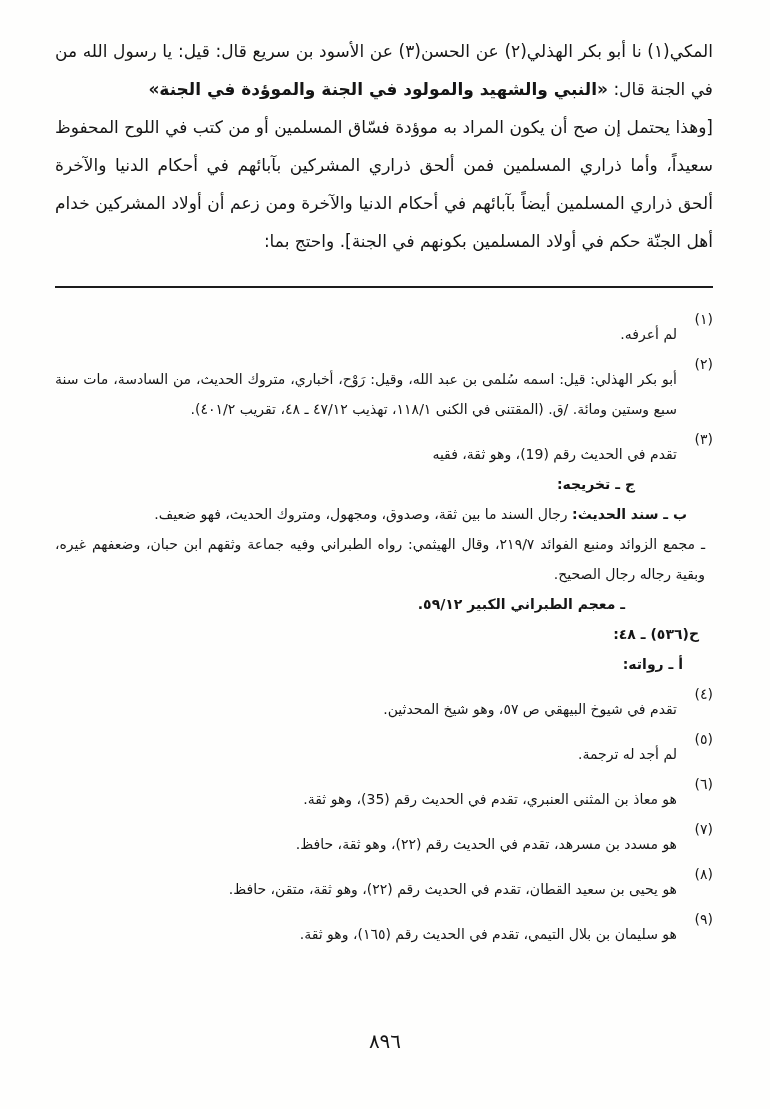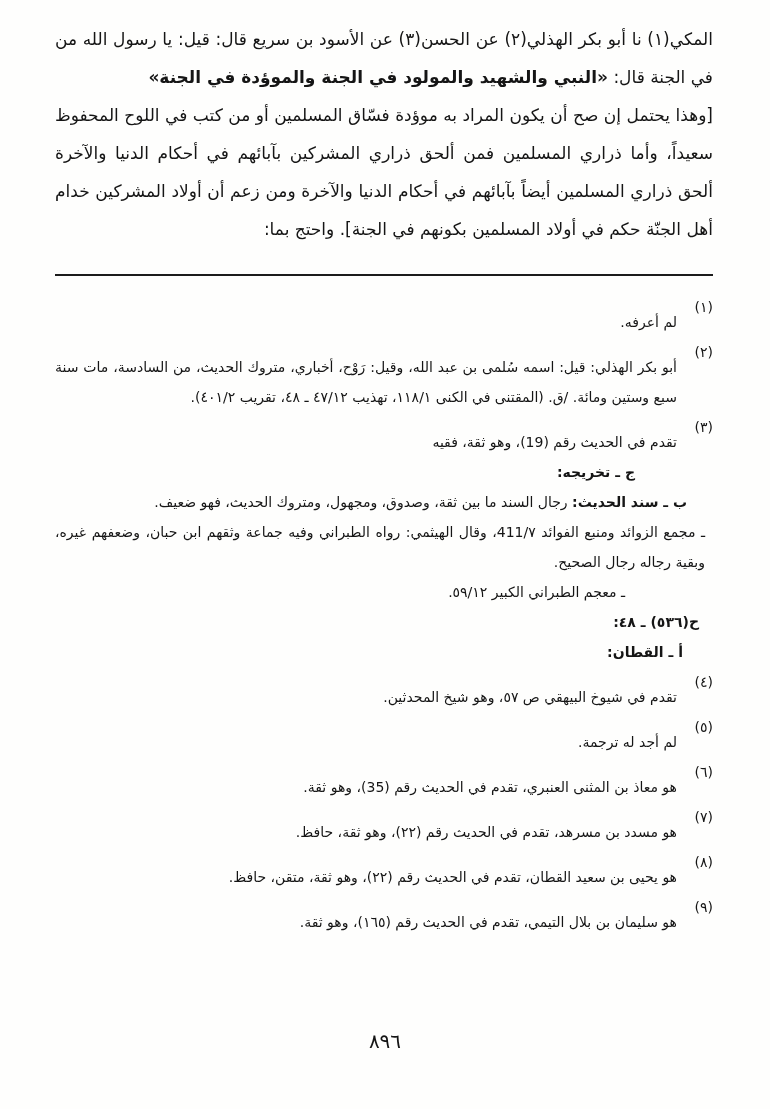--- a/index.html
+++ b/index.html
@@ -10,21 +10,21 @@
     overflow: hidden;
     background: #fefefd;
     color: #151515;
     font-family: "DejaVu Sans", sans-serif;
     direction: rtl;
   }
   .page {
     position: relative;
     width: 770px;
     height: 1109px;
-    padding: 20px 57px 0 55px;
+    padding: 32px 57px 0 55px;
   }
   
   .main-text {
     font-size: 17px;
     line-height: 38px;
     text-align: justify;
   }
   .main-text p { margin: 0; }
   .para-isnad {
     text-indent: 20px;
@@ -43,21 +43,21 @@
     font-size: 14px;
     line-height: 30px;
   }
   .fn { display: flex; align-items: flex-start; }
   .fn-marker { flex: 0 0 36px; }
   .fn-text { flex: 1 1 auto; text-align: justify; margin-top: 15px; }
   .fn-sub { text-align: justify; }
   .indent-sanad   { padding-right: 26px; }
   .indent-takhrij { padding-right: 78px; }
   .indent-src1    { padding-right: 8px; }
-  .indent-src2    { padding-right: 88px; }
+  .indent-src2    { padding-right: 88px; font-weight: bold; }
   .indent-href    { padding-right: 14px; }
   .indent-ruwat   { padding-right: 30px; }
   
   .page-number {
     position: absolute;
     bottom: 56px;
     left: 0;
     right: 0;
     text-align: center;
     font-size: 20px;
@@ -89,27 +89,27 @@
 
     <div class="fn">
       <span class="fn-marker">(٣)</span>
       <span class="fn-text">تقدم في الحديث رقم (19)، وهو ثقة، فقيه</span>
     </div>
 
     <div class="fn-sub indent-takhrij bold">ج ـ تخريجه:</div>
 
     <div class="fn-sub indent-sanad"><span class="bold">ب ـ سند الحديث:</span> <span>رجال السند ما بين ثقة، وصدوق، ومجهول، ومتروك الحديث، فهو ضعيف.</span></div>
 
-    <div class="fn-sub indent-src1">ـ مجمع الزوائد ومنبع الفوائد 411/٧، وقال الهيثمي: رواه الطبراني وفيه جماعة وثقهم ابن حبان، وضعفهم غيره، وبقية رجاله رجال الصحيح.</div>
+    <div class="fn-sub indent-src1">ـ مجمع الزوائد ومنبع الفوائد ٢١٩/٧، وقال الهيثمي: رواه الطبراني وفيه جماعة وثقهم ابن حبان، وضعفهم غيره، وبقية رجاله رجال الصحيح.</div>
 
     <div class="fn-sub indent-src2">ـ معجم الطبراني الكبير ٥٩/١٢.</div>
 
     <div class="fn-sub indent-href bold">ح(٥٣٦) ـ ٤٨:</div>
 
-    <div class="fn-sub indent-ruwat bold">أ ـ القطان:</div>
+    <div class="fn-sub indent-ruwat bold">أ ـ رواته:</div>
 
     <div class="fn">
       <span class="fn-marker">(٤)</span>
       <span class="fn-text">تقدم في شيوخ البيهقي ص ٥٧، وهو شيخ المحدثين.</span>
     </div>
 
     <div class="fn">
       <span class="fn-marker">(٥)</span>
       <span class="fn-text">لم أجد له ترجمة.</span>
     </div>

